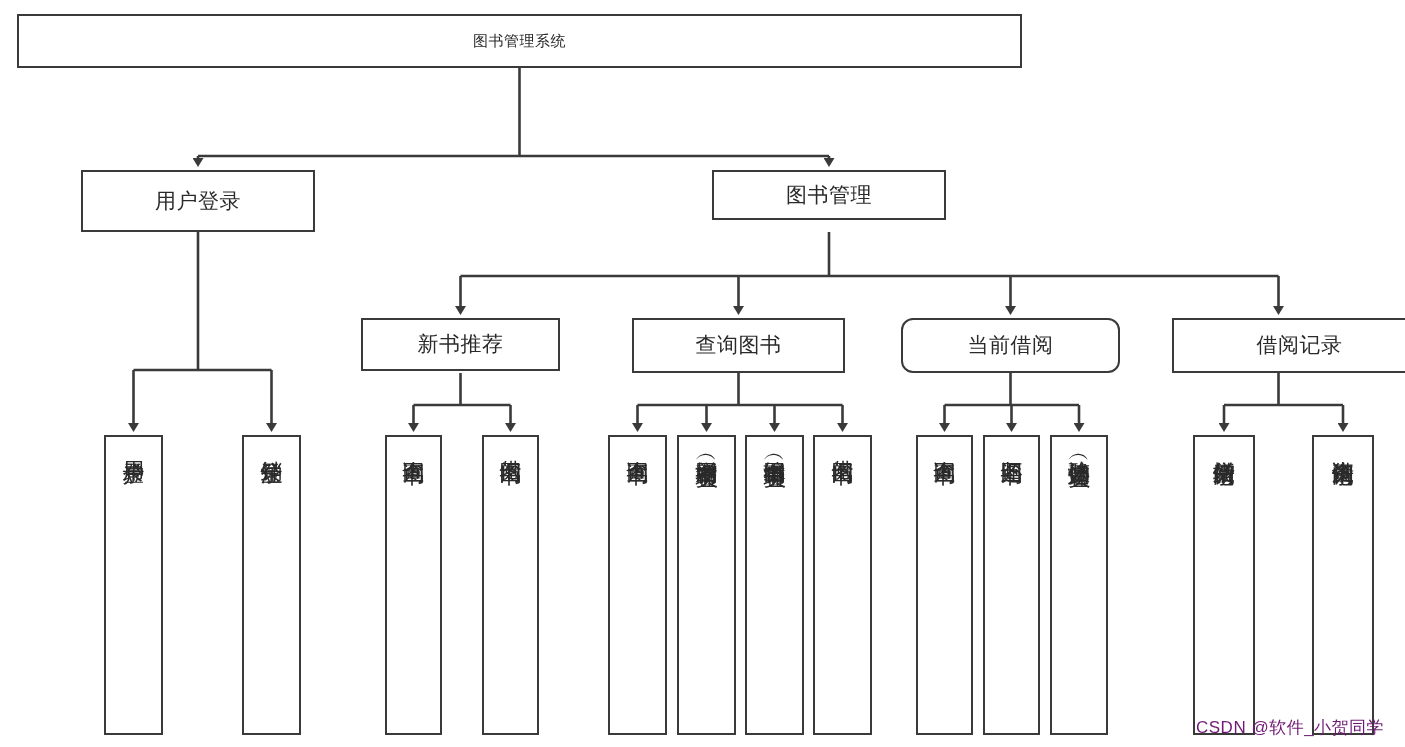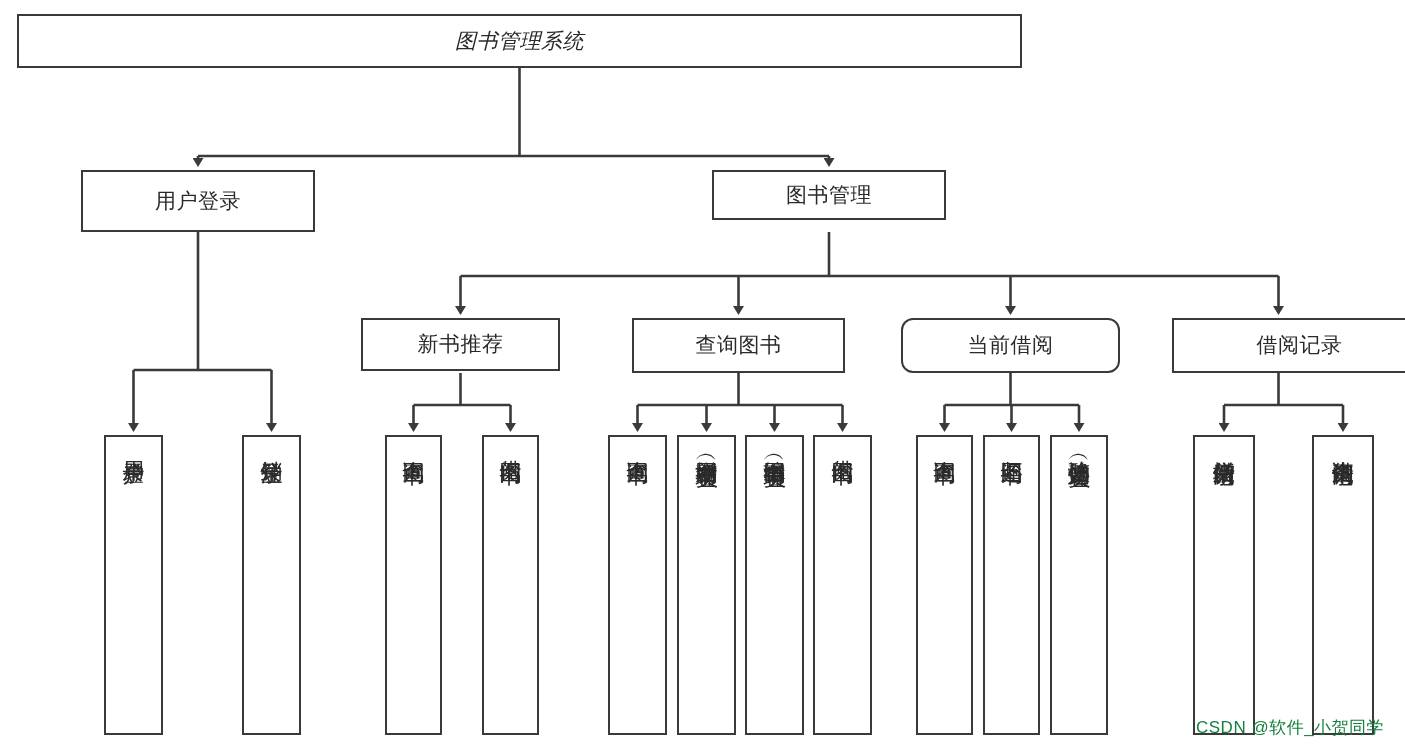--- a/index.html
+++ b/index.html
@@ -39,22 +39,21 @@
     display: block;
     text-align: center;
     line-height: 1.18;
     letter-spacing: 0.5px;
   }
   .node.horiz .label {
     writing-mode: horizontal-tb;
     font-size: 21px;
   }
   .node.root .label {
-    font-size: 21px;
-    font-style: italic;
+    font-size: 15px;
   }
   .node.vert {
     align-items: flex-start;
     justify-content: center;
     padding-top: 6px;
   }
   .node.vert .label {
     writing-mode: vertical-rl;
     text-orientation: upright;
     font-size: 22px;
@@ -173,14 +172,14 @@
         <span class="label">确认归还（管理员）</span>
       </div>
       <div class="node vert" style="left: 1193px; top: 435px; width: 62px; height: 300px;">
         <span class="label">新增借阅记录</span>
       </div>
       <div class="node vert" style="left: 1312px; top: 435px; width: 62px; height: 300px;">
         <span class="label">查询借阅记录</span>
       </div>
     </div>
 
-  <div class="watermark" style="left: 1196px; top: 716px; color: #15803d;">CSDN @软件_小贺同学</div>
+  <div class="watermark" style="left: 1196px; top: 716px; color: #701a75;">CSDN @软件_小贺同学</div>
 </div>
 
 </body></html>

